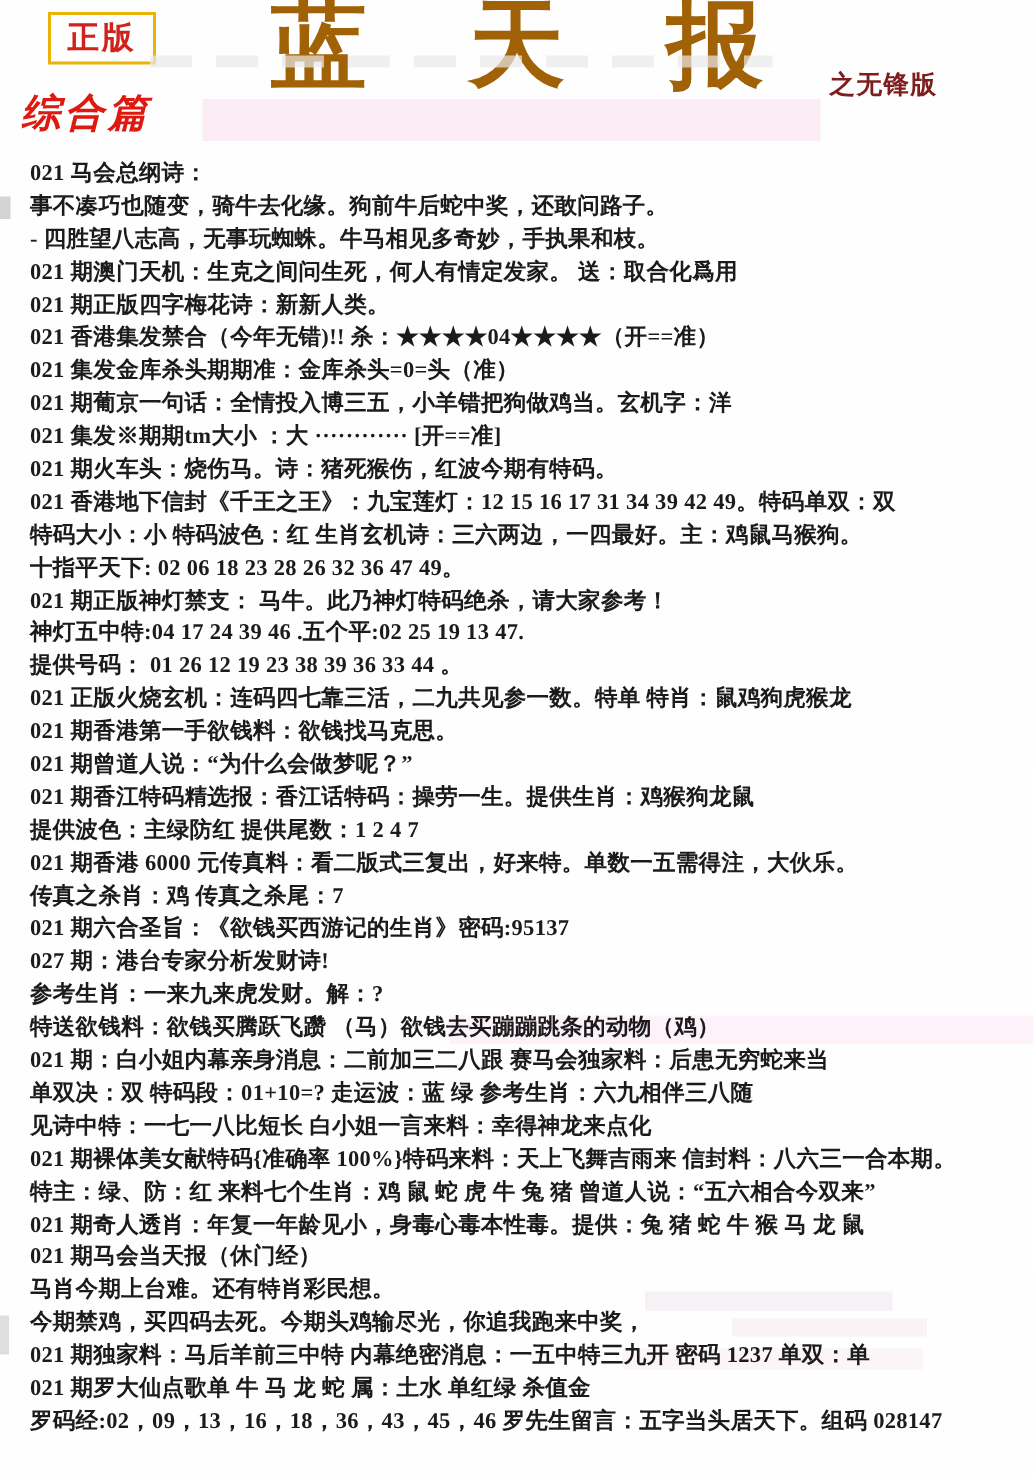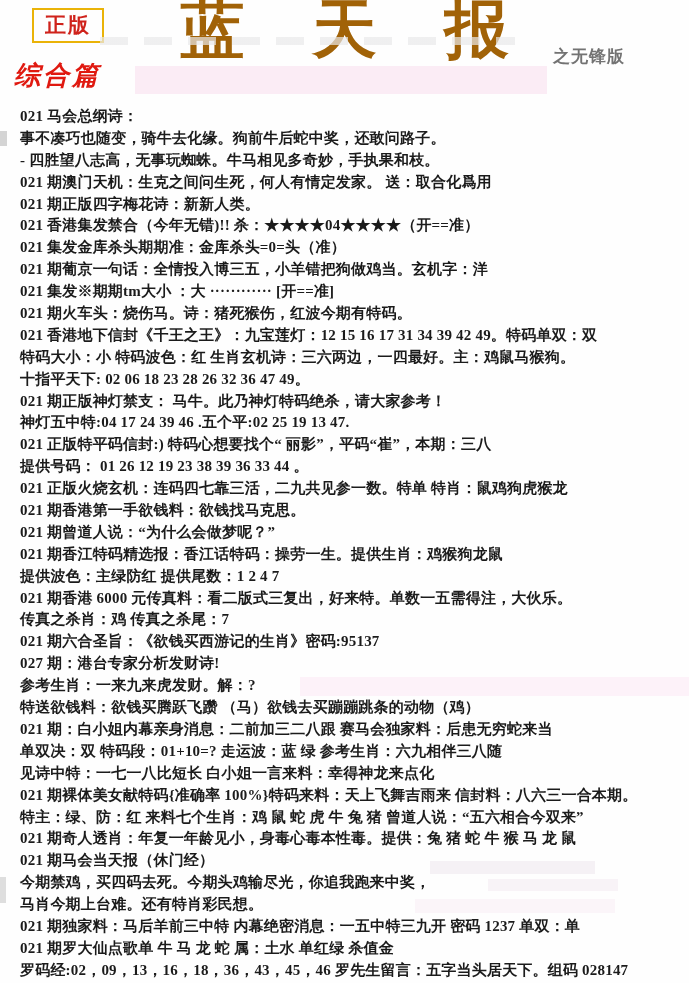--- a/index.html
+++ b/index.html
@@ -26,21 +26,21 @@
     letter-spacing:26px;text-indent:26px;
     line-height:60px;
   }
   .title-streak{
     position:absolute;left:100px;top:37px;width:415px;height:8px;
     background:repeating-linear-gradient(90deg,#e9e9ea 0 28px,transparent 28px 44px);
     opacity:.7;
   }
   .edition{
     position:absolute;right:64px;top:45px;
-    font-size:17px;font-weight:bold;color:#737373;
+    font-size:17px;font-weight:bold;color:#7f1d1d;
     letter-spacing:1px;
   }
   .section{
     position:absolute;left:14px;top:58px;
     font-size:26px;font-weight:bold;font-style:italic;
     color:#e01910;letter-spacing:3px;
   }
   
   .pinkbar{position:absolute;pointer-events:none;}
   .pink-1{left:135px;top:66px;width:412px;height:28px;background:#fbecf5;}
@@ -93,40 +93,39 @@
       <div class="line">021 香港集发禁合（今年无错)!! 杀：★★★★04★★★★（开==准）</div>
       <div class="line">021 集发金库杀头期期准：金库杀头=0=头（准）</div>
       <div class="line">021 期葡京一句话：全情投入博三五，小羊错把狗做鸡当。玄机字：洋</div>
       <div class="line">021 集发※期期tm大小 ：大 ············ [开==准]</div>
       <div class="line">021 期火车头：烧伤马。诗：猪死猴伤，红波今期有特码。</div>
       <div class="line">021 香港地下信封《千王之王》：九宝莲灯：12 15 16 17 31 34 39 42 49。特码单双：双</div>
       <div class="line">特码大小：小 特码波色：红 生肖玄机诗：三六两边，一四最好。主：鸡鼠马猴狗。</div>
       <div class="line">十指平天下: 02 06 18 23 28 26 32 36 47 49。</div>
       <div class="line">021 期正版神灯禁支： 马牛。此乃神灯特码绝杀，请大家参考！</div>
       <div class="line">神灯五中特:04 17 24 39 46 .五个平:02 25 19 13 47.</div>
-      <div class="line">021 正版特平码信封:) 特码心想要找个“ 丽影”，平码“崔”，本期：三八</div>
       <div class="line">提供号码： 01 26 12 19 23 38 39 36 33 44 。</div>
       <div class="line">021 正版火烧玄机：连码四七靠三活，二九共见参一数。特单 特肖：鼠鸡狗虎猴龙</div>
       <div class="line">021 期香港第一手欲钱料：欲钱找马克思。</div>
       <div class="line">021 期曾道人说：“为什么会做梦呢？”</div>
       <div class="line">021 期香江特码精选报：香江话特码：操劳一生。提供生肖：鸡猴狗龙鼠</div>
       <div class="line">提供波色：主绿防红 提供尾数：1 2 4 7</div>
       <div class="line">021 期香港 6000 元传真料：看二版式三复出，好来特。单数一五需得注，大伙乐。</div>
       <div class="line">传真之杀肖：鸡 传真之杀尾：7</div>
       <div class="line">021 期六合圣旨：《欲钱买西游记的生肖》密码:95137</div>
       <div class="line">027 期：港台专家分析发财诗!</div>
       <div class="line">参考生肖：一来九来虎发财。解：?</div>
       <div class="line">特送欲钱料：欲钱买腾跃飞躜 （马）欲钱去买蹦蹦跳条的动物（鸡）</div>
       <div class="line">021 期：白小姐内幕亲身消息：二前加三二八跟 赛马会独家料：后患无穷蛇来当</div>
       <div class="line">单双决：双 特码段：01+10=? 走运波：蓝 绿 参考生肖：六九相伴三八随</div>
       <div class="line">见诗中特：一七一八比短长 白小姐一言来料：幸得神龙来点化</div>
       <div class="line">021 期裸体美女献特码{准确率 100%}特码来料：天上飞舞吉雨来 信封料：八六三一合本期。</div>
       <div class="line">特主：绿、防：红 来料七个生肖：鸡 鼠 蛇 虎 牛 兔 猪 曾道人说：“五六相合今双来”</div>
       <div class="line">021 期奇人透肖：年复一年龄见小，身毒心毒本性毒。提供：兔 猪 蛇 牛 猴 马 龙 鼠</div>
       <div class="line">021 期马会当天报（休门经）</div>
+      <div class="line">马肖今期上台难。还有特肖彩民想。</div>
       <div class="line">今期禁鸡，买四码去死。今期头鸡输尽光，你追我跑来中奖，</div>
-      <div class="line">马肖今期上台难。还有特肖彩民想。</div>
       <div class="line">021 期独家料：马后羊前三中特  内幕绝密消息：一五中特三九开  密码 1237 单双：单</div>
       <div class="line">021 期罗大仙点歌单  牛 马 龙 蛇 属：土水  单红绿  杀值金</div>
       <div class="line">罗码经:02，09，13，16，18，36，43，45，46  罗先生留言：五字当头居天下。组码 028147</div>
     </div>
 
 </div>
 
 </body></html>

